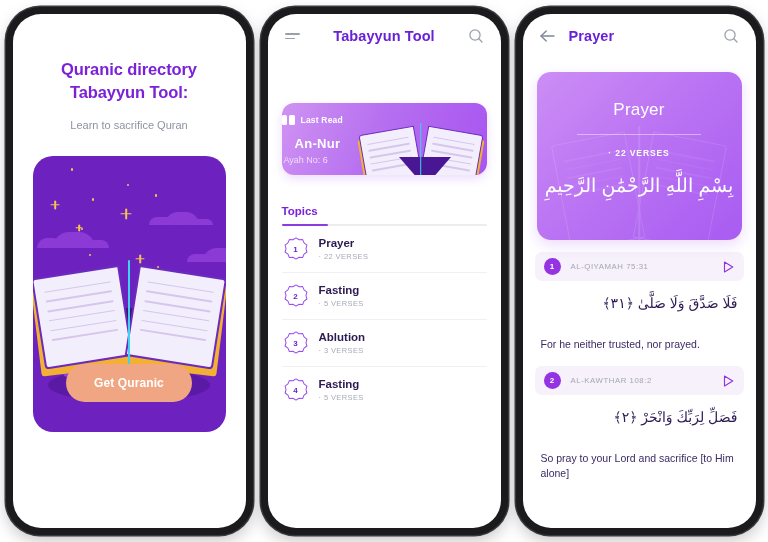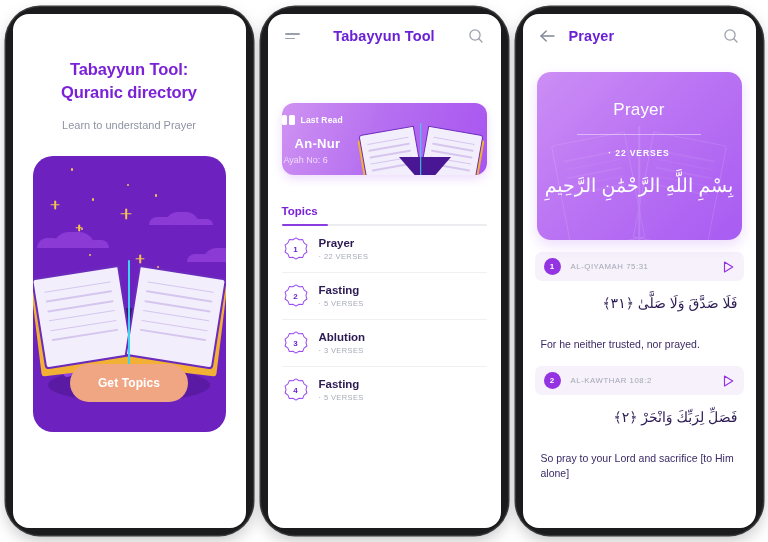--- a/index.html
+++ b/index.html
@@ -36,21 +36,21 @@
     padding: 7px;
     box-sizing: border-box;
     flex: 0 0 auto;
   }
   .phone + .phone { margin-left: 8px; }
   .screen {
     position: relative;
     width: 100%;
     height: 100%;
     background: #ffffff;
-    border-radius: 16px;
+    border-radius: 28px;
     overflow: hidden;
   }
 
   
   .appbar {
     height: 44px;
     display: flex;
     align-items: center;
     padding: 0 14px;
     box-sizing: border-box;
@@ -504,25 +504,25 @@
 </style>
 </head>
 <body>
 
 <div class="screens">
 
   <div class="phone">
     <div class="screen s1">
 
       <div class="s1-headline">
+        <div>Quranic directory</div>
         <div>Tabayyun Tool:</div>
-        <div>Quranic directory</div>
-      </div>
-
-      <div class="s1-sub">Learn to understand Prayer</div>
+      </div>
+
+      <div class="s1-sub">Learn to sacrifice Quran</div>
 
       <div class="hero">
 
         <div class="star" style="left:38px;top:12px;width:2.5px;height:2.5px"></div>
         <div class="star" style="left:94px;top:28px;width:2px;height:2px"></div>
         <div class="star" style="left:59px;top:42px;width:2.5px;height:2.5px"></div>
         <div class="star" style="left:122px;top:38px;width:2.5px;height:2.5px"></div>
         <div class="star" style="left:48px;top:72px;width:2px;height:2px"></div>
         <div class="star" style="left:124px;top:110px;width:2.5px;height:2.5px"></div>
 
@@ -570,21 +570,21 @@
                 <span></span>
                 <span></span>
                 <span></span>
                 <span></span>
             </div>
           </div>
           <div class="spine" style="top:-4px;height:108px"></div>
         </div>
 
         <div class="cta-wrap">
-          <button class="cta">Get Topics</button>
+          <button class="cta">Get Quranic</button>
         </div>
       </div>
     </div>
   </div>
 
   <div class="phone">
     <div class="screen">
 
       <div class="appbar">
         <div class="icon-btn">

